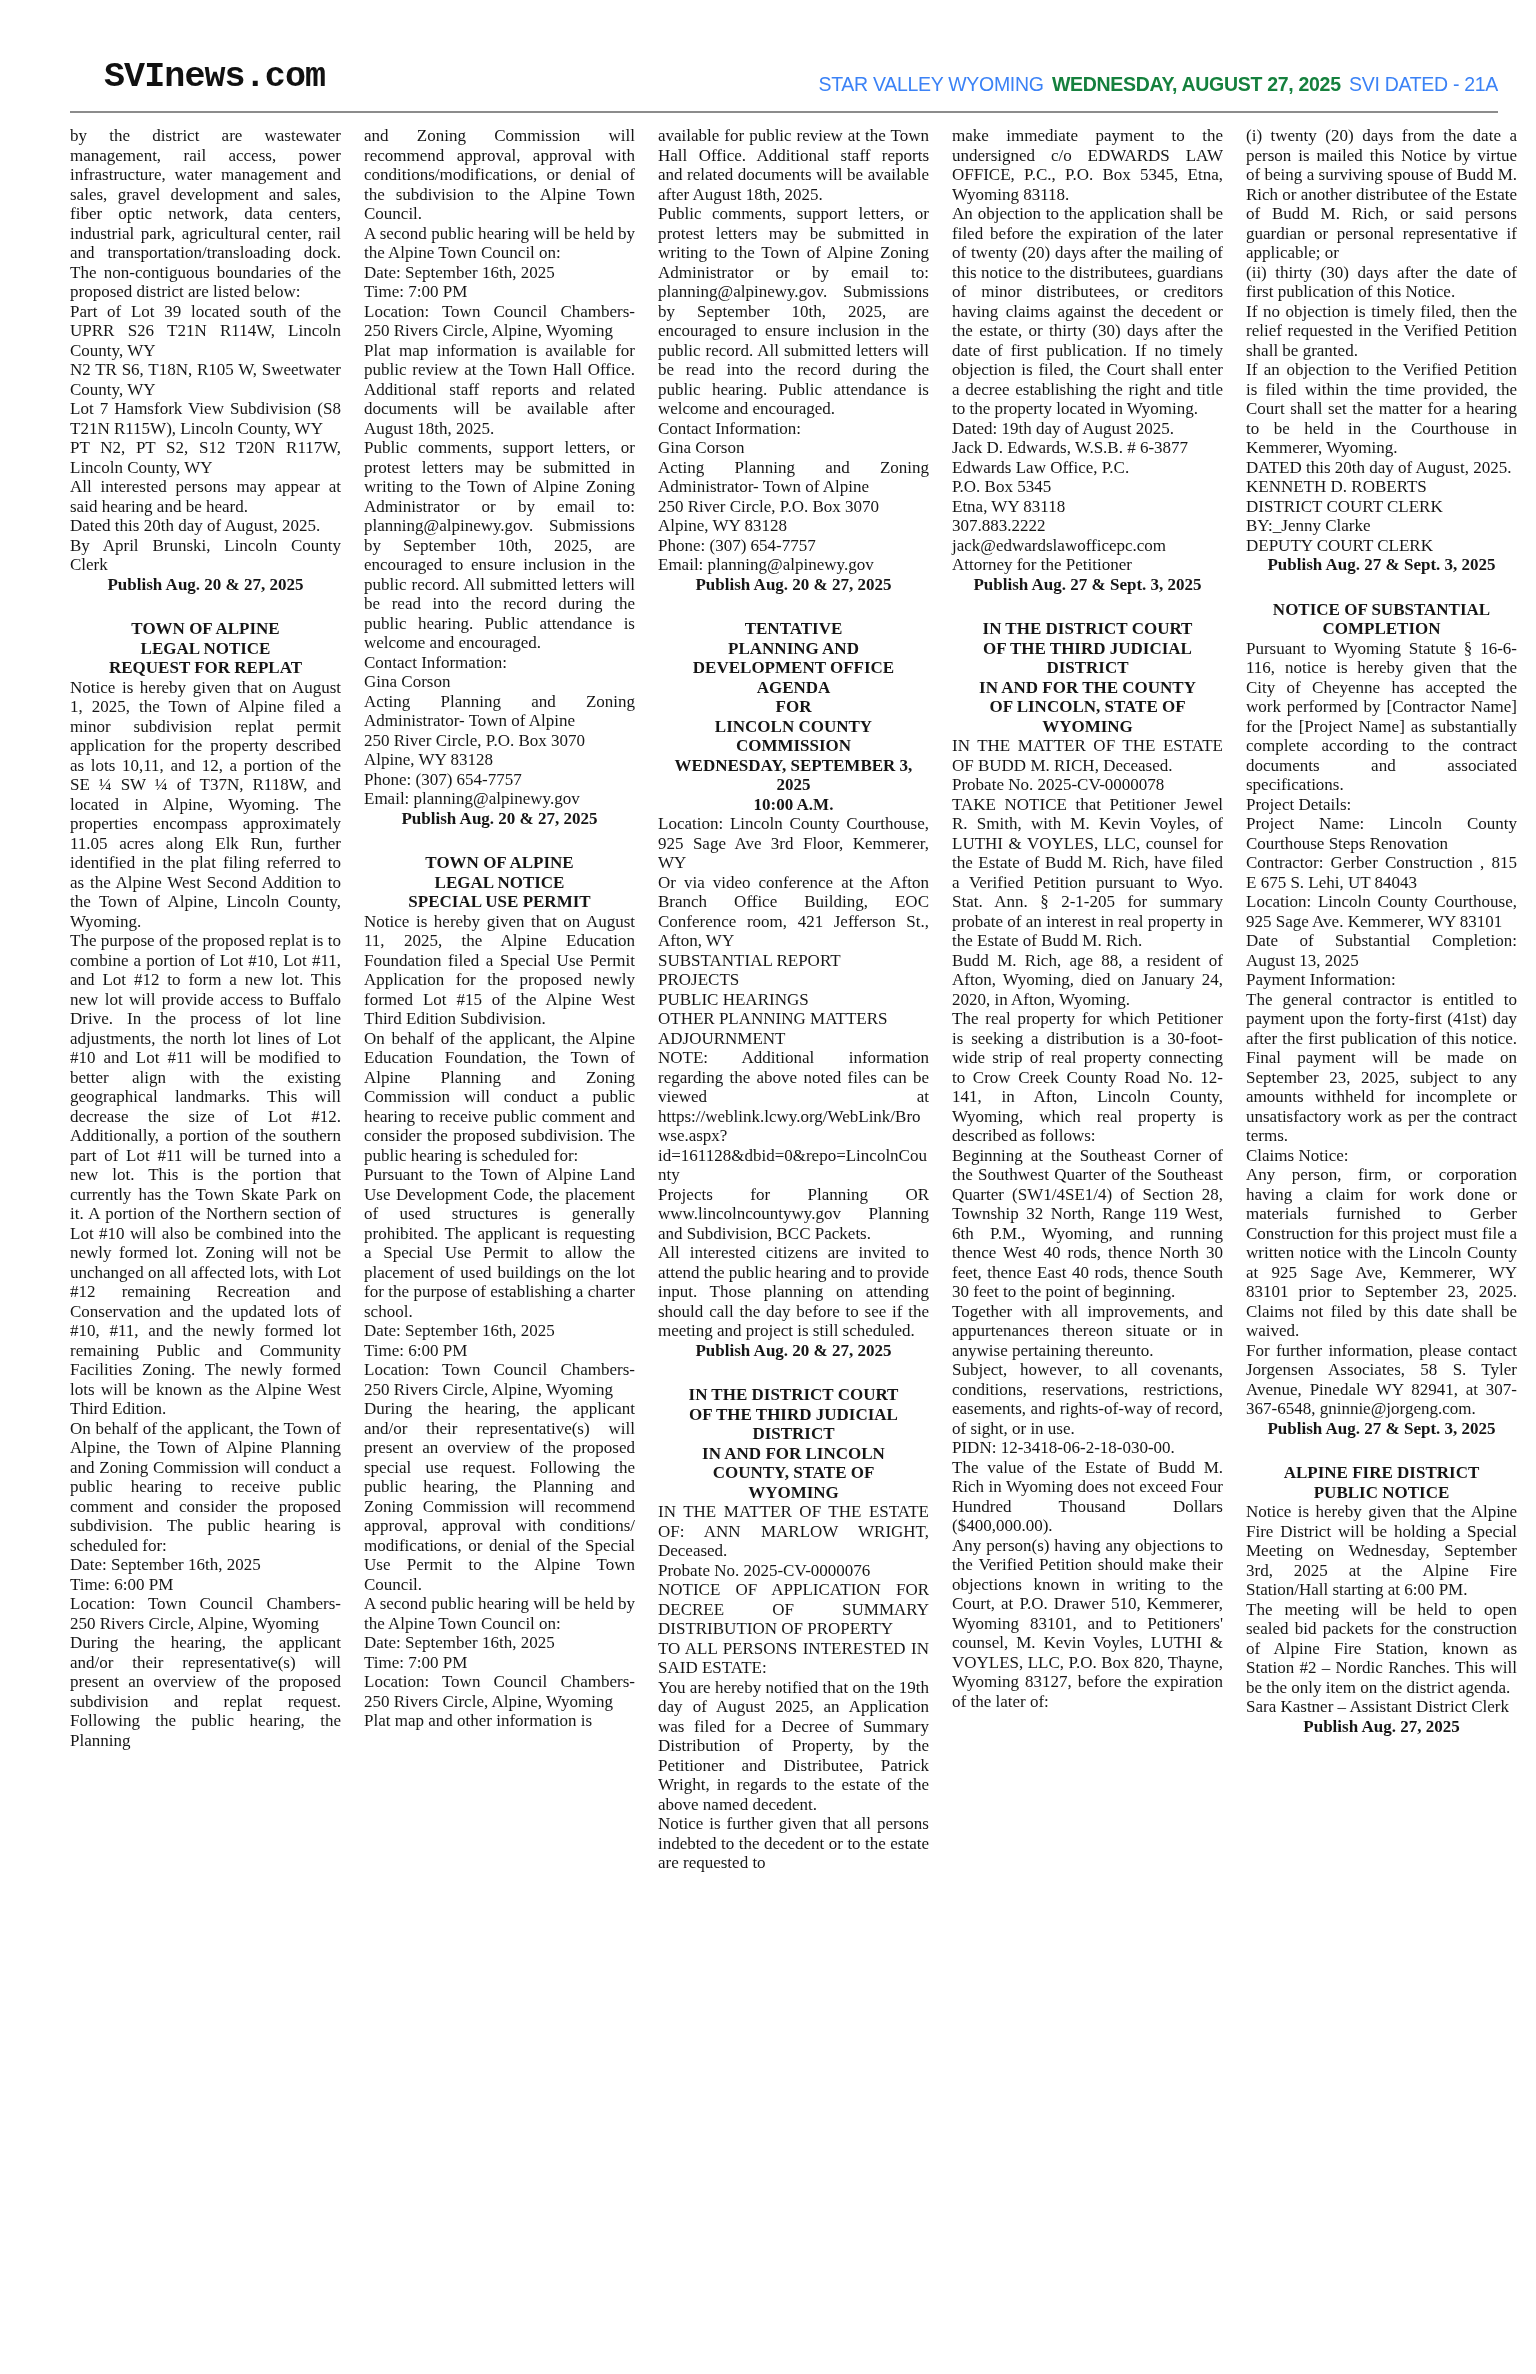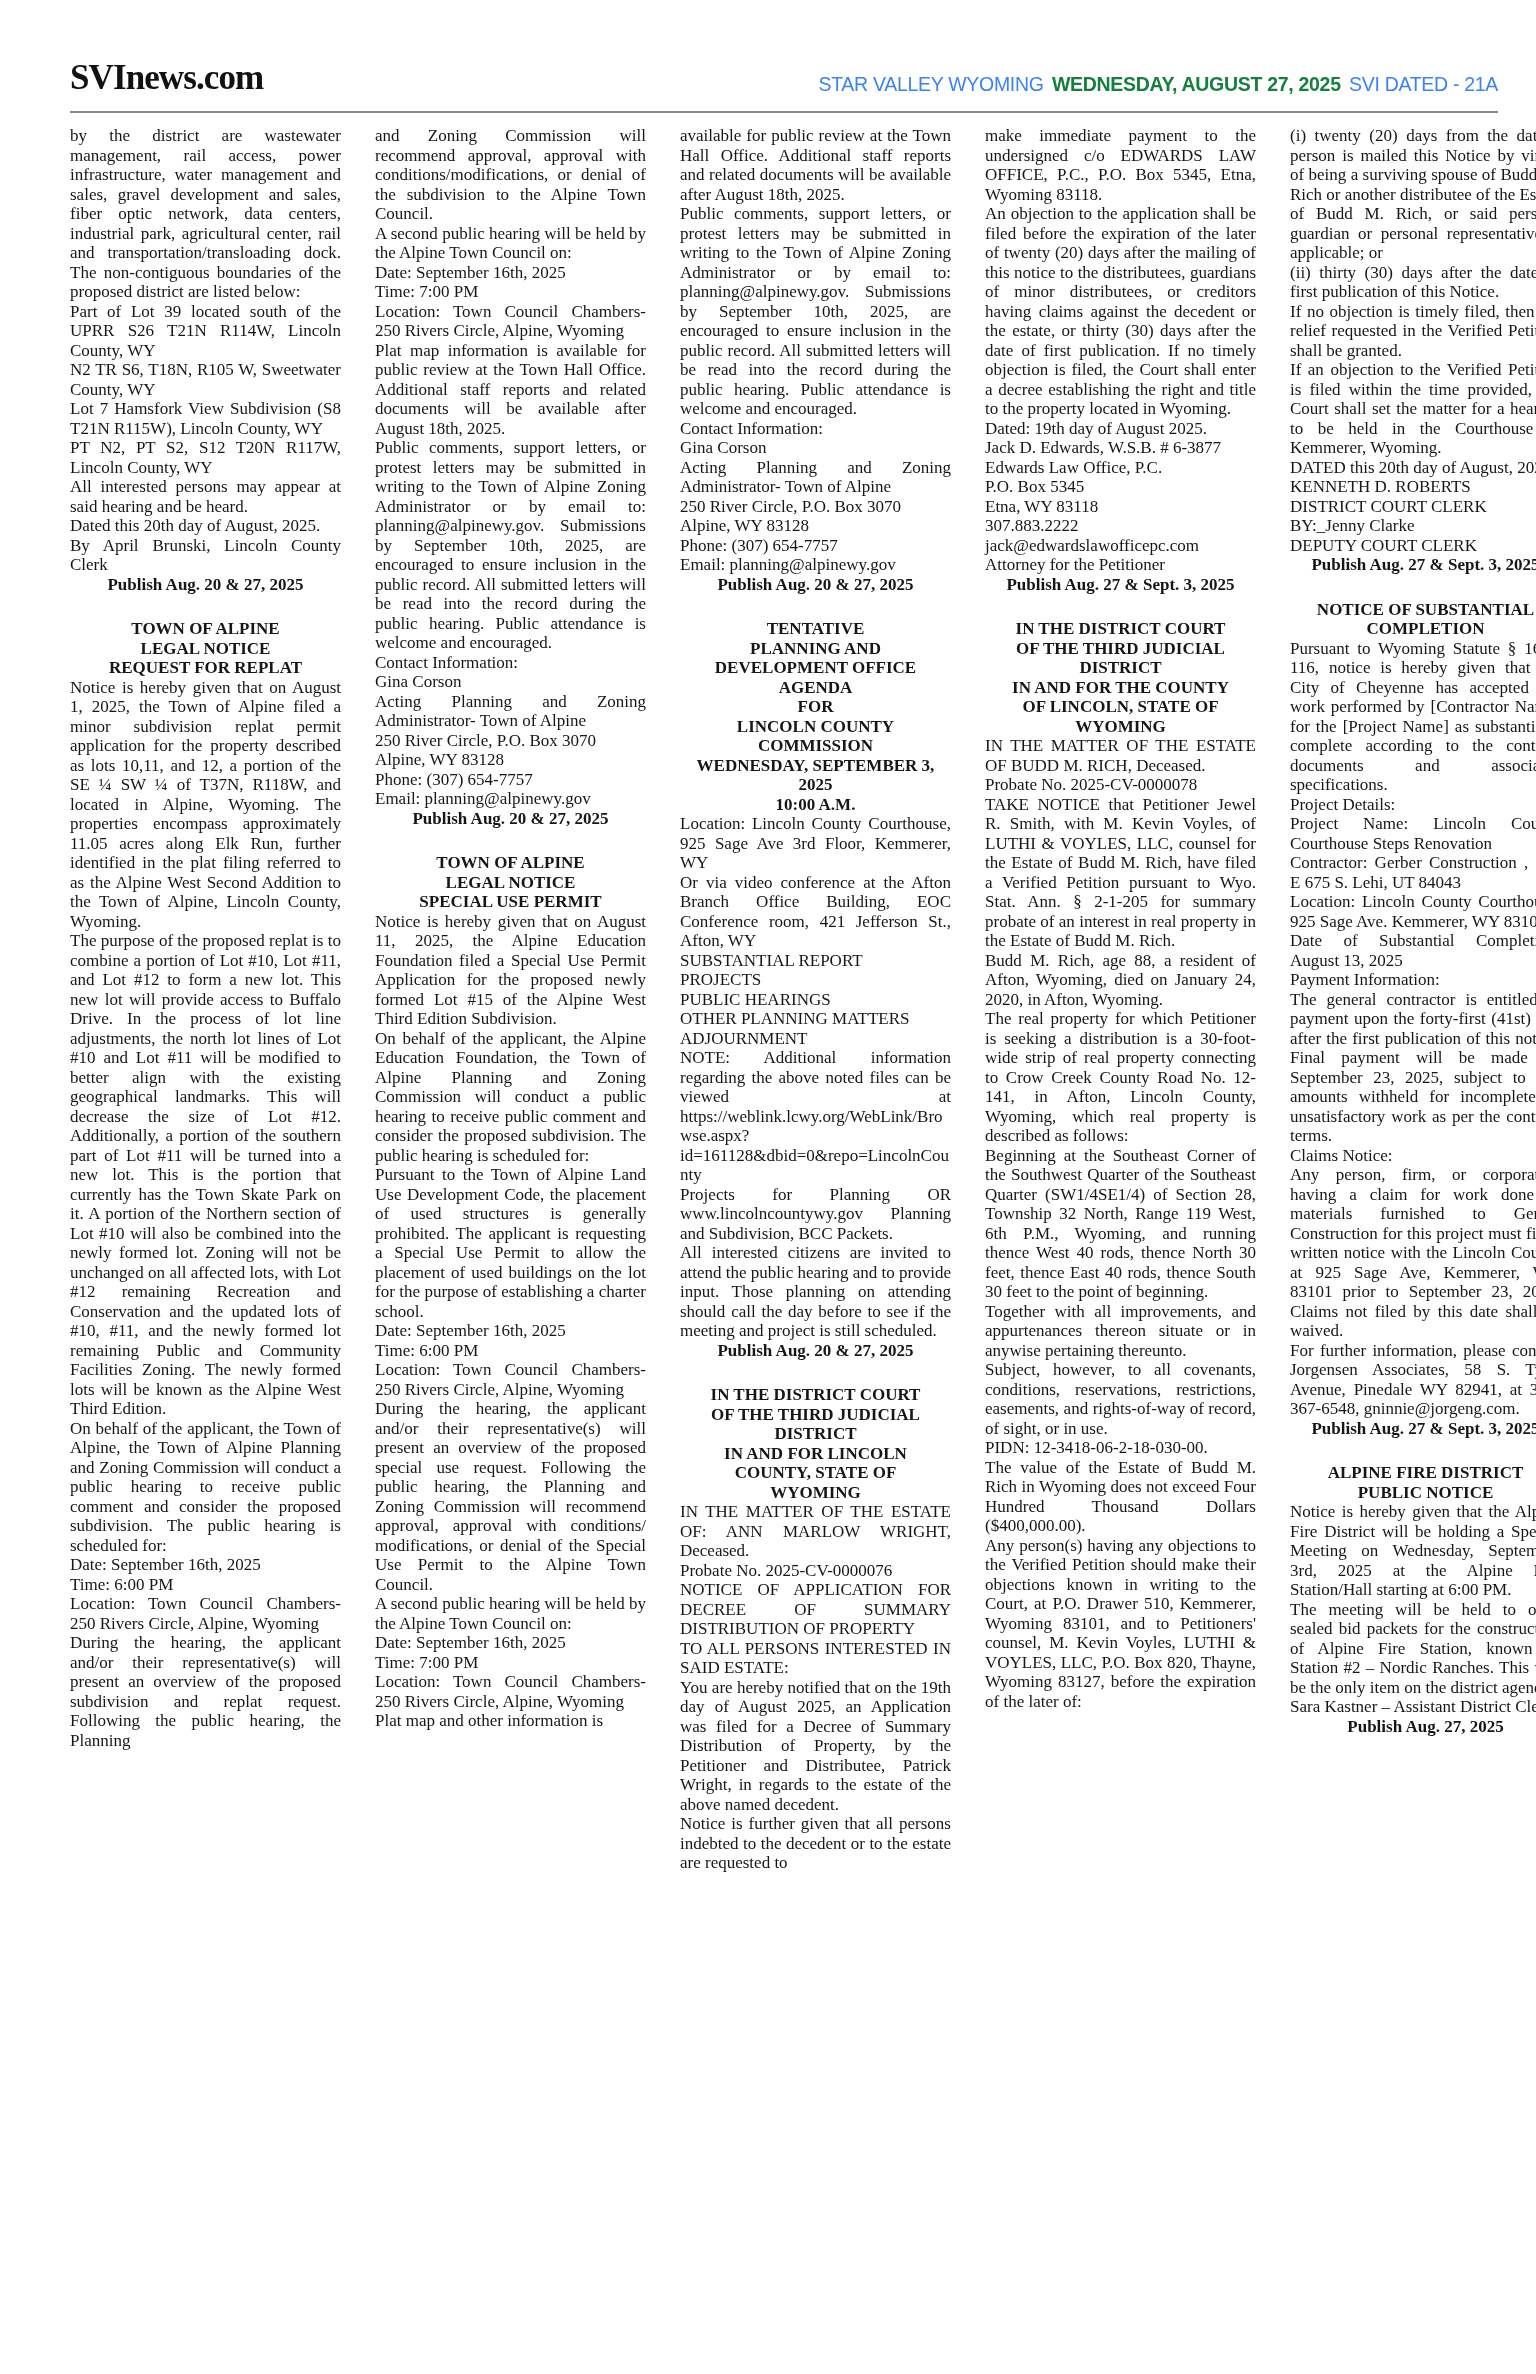--- a/index.html
+++ b/index.html
@@ -10,39 +10,39 @@
     overflow: hidden;
   }
   .page { padding: 59px 37px 0 70px; }
 
   
   .hdr-row {
     display: flex; justify-content: space-between; align-items: flex-end;
     width: 1428px;
   }
   .masthead {
-    font-family: Liberation Serif, serif;
+    font-family: Liberation Mono, monospace;
     font-weight: 700; font-size: 35px; line-height: 37px;
-    letter-spacing: -0.9px; color: #111;
+    letter-spacing: -0.9px; color: #111; margin-left: 34px;
   }
   .hdr-right {
     font-family: "Liberation Sans", sans-serif;
     font-size: 19.5px; line-height: 24px; letter-spacing: -0.3px;
     display: flex; gap: 8.3px; white-space: nowrap;
   }
   .hdr-muted { color: #3b82f6; font-weight: 400; }
   .hdr-date  { color: #15803d;    font-weight: 700; }
   .hdr-rule {
     width: 1428px; border: 0; border-top: 2.8px solid #8c8c8c;
     margin: 15px 0 0 0;
   }
 
   
   .cols {
-    display: flex; gap: 34px; margin-top: 13px; width: 1432px;
+    display: flex; gap: 23px; margin-top: 13px; width: 1432px;
   }
   .col { width: 271px; flex: 0 0 271px; }
 
   .b-p, .b-pub, .b-h {
     font-size: 17px; line-height: 19.5px; margin: 0;
   }
   .b-p   { text-align: justify; text-justify: inter-word; overflow-wrap: anywhere; }
   .b-pub { font-weight: 700; text-align: center; }
   .b-h   { font-weight: 700; text-align: center; white-space: pre-line; margin-top: 25px; }
 </style>

